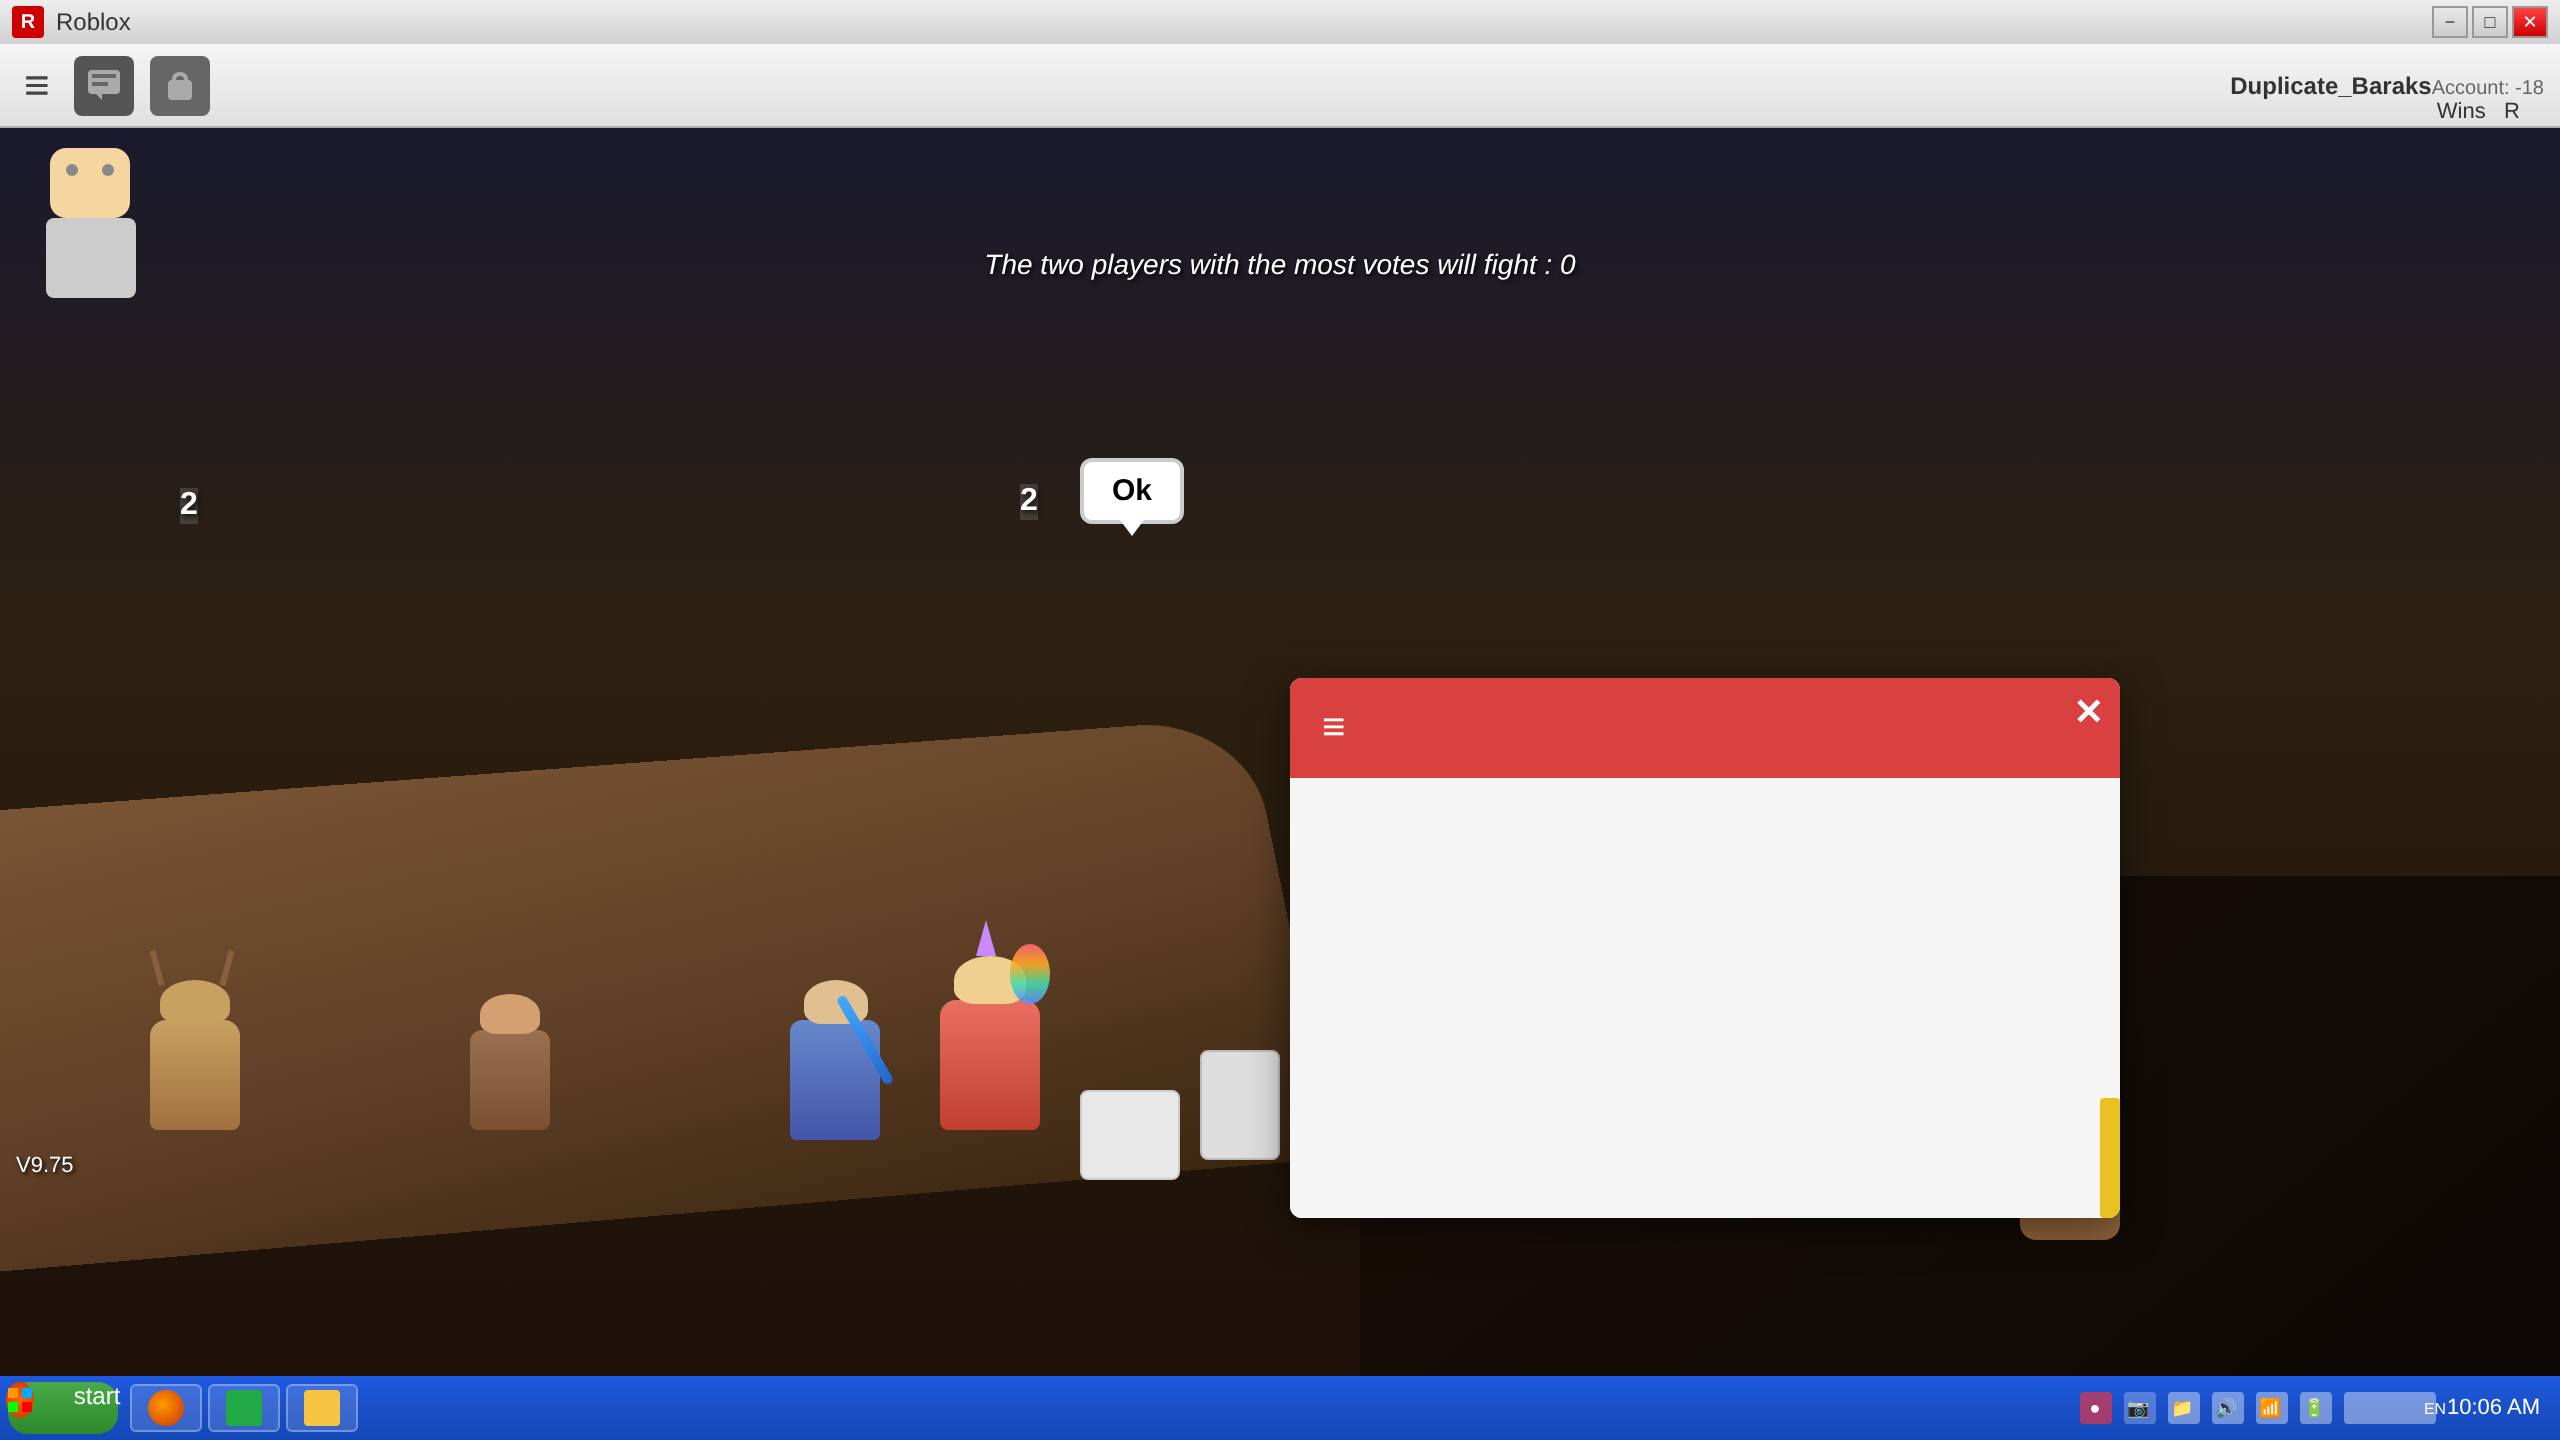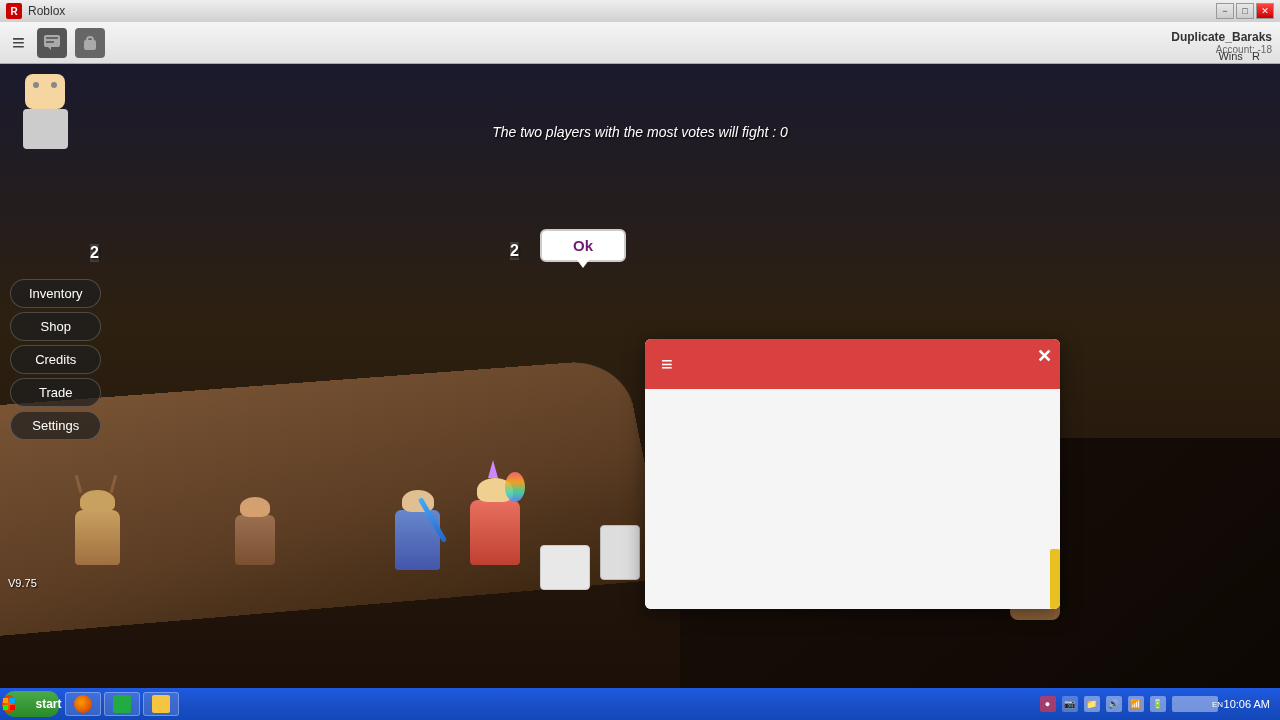--- a/index.html
+++ b/index.html
@@ -120,21 +120,21 @@
       background: #666;
       display: flex;
       align-items: center;
       justify-content: center;
       cursor: pointer;
     }
 
     .toolbar-right {
       margin-left: auto;
       display: flex;
-      flex-direction: column;
+      flex-direction: row;
       align-items: flex-end;
       font-size: 11px;
       color: #333;
       justify-content: flex-end;
     }
 
     .toolbar-username {
       font-weight: bold;
       font-size: 12px;
     }
@@ -191,24 +191,24 @@
     .ok-bubble {
       position: absolute;
       top: 165px;
       left: 540px;
     }
 
     .ok-bubble-box {
       background: white;
       border: 2px solid #ccc;
       border-radius: 6px;
-      padding: 6px 31px;
+      padding: 6px 14px;
       font-size: 15px;
       font-weight: bold;
-      color: #701a75;
+      color: #000000;
       position: relative;
     }
 
     .ok-bubble-box::after {
       content: '';
       position: absolute;
       bottom: -8px;
       left: 50%;
       transform: translateX(-50%);
       border-left: 6px solid transparent;
@@ -354,25 +354,25 @@
       padding: 0 4px;
       z-index: 300;
     }
 
     .taskbar-start {
       width: 55px;
       height: 26px;
       background: linear-gradient(to bottom, #4aaa4a, #2a8a2a);
       border-radius: 10px;
       display: flex;
-      align-items: center;
+      align-items: flex-start;
       justify-content: center;
       font-size: 12px;
       color: white;
-      font-weight: bold;
+      font-weight: normal;
       cursor: pointer;
       gap: 20px;
       padding: 0 6px;
     }
 
     .taskbar-start-logo {
       width: 18px;
       height: 18px;
       background: radial-gradient(circle, #ff6600, #cc3300);
       border-radius: 50%;
@@ -557,27 +557,20 @@
   <div class="vote-text">The two players with the most votes will fight : 0</div>
 
   <div class="vote-tag vote-tag-1">2</div>
 
   <div class="vote-tag vote-tag-2">2</div>
 
   <div class="ok-bubble">
     <div class="ok-bubble-box">Ok</div>
   </div>
 
-  <div class="side-buttons">
-    <button class="side-btn">Inventory</button>
-    <button class="side-btn">Shop</button>
-    <button class="side-btn">Credits</button>
-    <button class="side-btn">Trade</button>
-    <button class="side-btn">Settings</button>
-  </div>
 
   <div class="avatar-display">
     <div class="avatar-head">
 
       <div style="position:absolute;top:8px;left:8px;width:6px;height:6px;background:#888;border-radius:50%;"></div>
       <div style="position:absolute;top:8px;right:8px;width:6px;height:6px;background:#888;border-radius:50%;"></div>
     </div>
     <div class="avatar-body"></div>
   </div>
 

